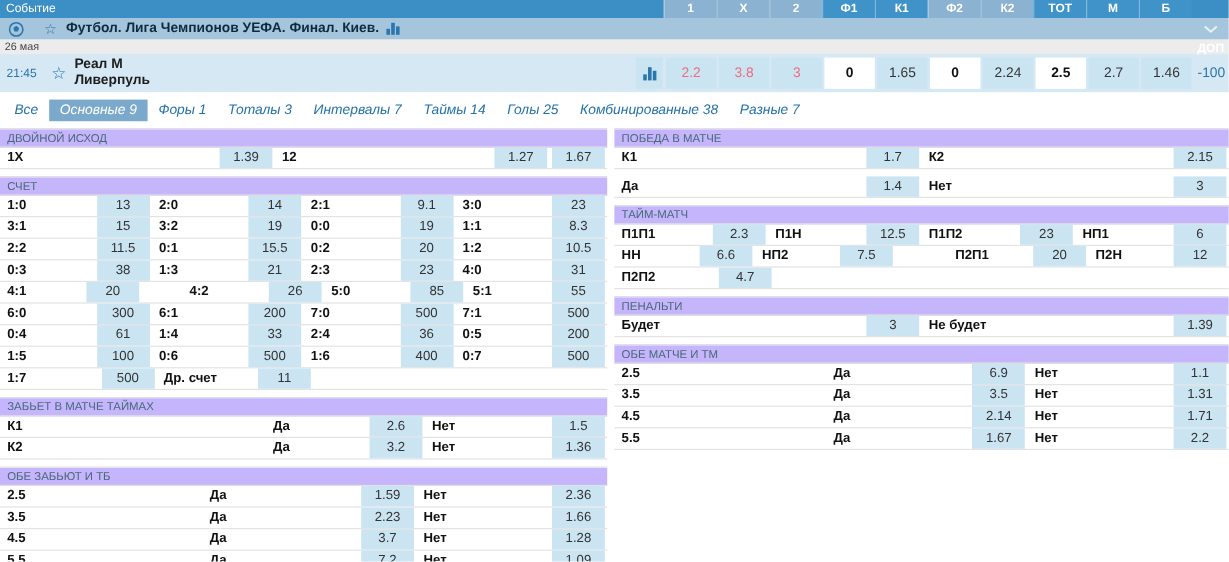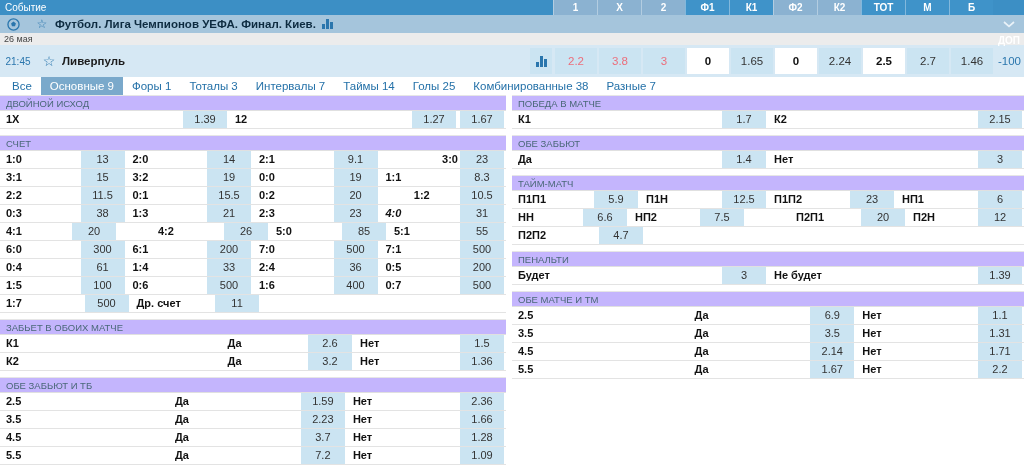--- a/index.html
+++ b/index.html
@@ -36,21 +36,21 @@
   .match-teams { flex:1; font-size:11.5px; font-weight:bold; color:#1c1c1c; line-height:13px; }
   .odds { display:flex; align-items:center; }
   .odds-icon-cell { width:22px; height:26px; background:#cbe4f2; margin-right:2px;
                     display:flex; align-items:flex-end; justify-content:center; padding-bottom:7px; gap:1px; }
   .odds-cell { width:42px; height:26px; margin:0 1px; display:flex; align-items:center;
                justify-content:center; font-size:11.5px; background:#cbe4f2; color:#333; }
   .odds-cell.red    { color:#ec6e7c; }
   .odds-cell.plain  { background:#fff; font-weight:bold; color:#111; }
   .odds-cell.margin { background:transparent; color:#2a76ad; width:29px; margin-right:0; }
   
-  .tabs { display:flex; align-items:center; height:18px; background:#fff; font-size:11.5px; padding-left:3px; }
+  .tabs { display:flex; align-items:center; height:30px; background:#fff; font-size:11.5px; padding-left:3px;font-style:italic; }
   .tab { color:#2471a8; padding:3px 9px; cursor:pointer; white-space:nowrap; }
   .tab.active { background:#7aa9cb; color:#fff; }
   
   .content { display:flex; gap:6px; }
   .col { display:flex; flex-direction:column; gap:6px; }
   .col.left  { width:506px; }
   .col.right { width:512px; }
   .sec-title { height:16px; line-height:15px; background:#c4b5fd; color:#4a6878; font-size:9.5px;
                padding-left:6px; border-top:1px solid #e6e6e6; border-bottom:1px solid #e0e0e0; }
   .row { display:flex; height:18px; border-bottom:1px solid #e3e3e3; }
@@ -98,20 +98,21 @@
       </svg>
   </span>
 </div>
 
 <div class="date-row">26 мая</div>
 
 <div class="match-row">
   <span class="match-time">21:45</span>
   <span class="match-star">☆</span>
   <span class="match-teams">
+    <div>Реал М</div>
     <div>Ливерпуль</div>
   </span>
   <div class="odds">
     <span class="odds-icon-cell">
       <i style="height:5px"></i>
         <i style="height:11px"></i>
         <i style="height:8px"></i>
     </span>
     <span id="odds-cells" style="display:flex">
         <span class="odds-cell red">2.2</span>
@@ -155,51 +156,51 @@
       </div>
       <div class="section">
         <div class="sec-title">СЧЕТ</div>
         <div class="row">
           <div class="cell lbl" style="flex: 1 1 0px;">1:0</div>
           <div class="cell val">13</div>
           <div class="cell lbl" style="flex: 1 1 0px;">2:0</div>
           <div class="cell val">14</div>
           <div class="cell lbl" style="flex: 1 1 0px;">2:1</div>
           <div class="cell val">9.1</div>
-          <div class="cell lbl" style="flex: 1 1 0px; text-align: right;">3:0</div>
+          <div class="cell lbl" style="flex: 1 1 0px;">3:0</div>
           <div class="cell val">23</div>
         </div>
         <div class="row">
           <div class="cell lbl" style="flex: 1 1 0px;">3:1</div>
           <div class="cell val">15</div>
           <div class="cell lbl" style="flex: 1 1 0px;">3:2</div>
           <div class="cell val">19</div>
           <div class="cell lbl" style="flex: 1 1 0px;">0:0</div>
           <div class="cell val">19</div>
           <div class="cell lbl" style="flex: 1 1 0px;">1:1</div>
           <div class="cell val">8.3</div>
         </div>
         <div class="row">
           <div class="cell lbl" style="flex: 1 1 0px;">2:2</div>
           <div class="cell val">11.5</div>
           <div class="cell lbl" style="flex: 1 1 0px;">0:1</div>
           <div class="cell val">15.5</div>
           <div class="cell lbl" style="flex: 1 1 0px;">0:2</div>
           <div class="cell val">20</div>
-          <div class="cell lbl" style="flex: 1 1 0px; text-align: center;">1:2</div>
+          <div class="cell lbl" style="flex: 1 1 0px;">1:2</div>
           <div class="cell val">10.5</div>
         </div>
         <div class="row">
           <div class="cell lbl" style="flex: 1 1 0px;">0:3</div>
           <div class="cell val">38</div>
           <div class="cell lbl" style="flex: 1 1 0px;">1:3</div>
           <div class="cell val">21</div>
           <div class="cell lbl" style="flex: 1 1 0px;">2:3</div>
           <div class="cell val">23</div>
-          <div class="cell lbl" style="flex: 1 1 0px; font-style: italic;">4:0</div>
+          <div class="cell lbl" style="flex: 1 1 0px;">4:0</div>
           <div class="cell val">31</div>
         </div>
         <div class="row">
           <div class="cell lbl" style="flex: 1 1 0px;">4:1</div>
           <div class="cell val">20</div>
           <div class="cell lbl" style="flex: 1 1 0px; padding-left: 40px;">4:2</div>
           <div class="cell val">26</div>
           <div class="cell lbl" style="flex: 1 1 0px;">5:0</div>
           <div class="cell val">85</div>
           <div class="cell lbl" style="flex: 1 1 0px;">5:1</div>
@@ -237,21 +238,21 @@
         </div>
         <div class="row">
           <div class="cell lbl" style="flex: 1 1 0px;">1:7</div>
           <div class="cell val">500</div>
           <div class="cell lbl" style="flex: 1 1 0px;">Др. счет</div>
           <div class="cell val">11</div>
           <div class="cell fill" style="flex: 3.2 0 0px;"></div>
         </div>
       </div>
       <div class="section">
-        <div class="sec-title">ЗАБЬЕТ В ОБОИХ МАТЧЕ</div>
+        <div class="sec-title">ЗАБЬЕТ В МАТЧЕ ТАЙМАХ</div>
         <div class="row">
           <div class="cell lbl" style="flex: 2.75 1 0px;">К1</div>
           <div class="cell lbl" style="flex: 1 1 0px;">Да</div>
           <div class="cell val">2.6</div>
           <div class="cell lbl" style="flex: 1.25 1 0px;">Нет</div>
           <div class="cell val">1.5</div>
         </div>
         <div class="row">
           <div class="cell lbl" style="flex: 2.75 1 0px;">К2</div>
           <div class="cell lbl" style="flex: 1 1 0px;">Да</div>
@@ -296,33 +297,32 @@
       <div class="section">
         <div class="sec-title">ПОБЕДА В МАТЧЕ</div>
         <div class="row">
           <div class="cell lbl" style="flex: 1 1 0px;">К1</div>
           <div class="cell val">1.7</div>
           <div class="cell lbl" style="flex: 1 1 0px;">К2</div>
           <div class="cell val">2.15</div>
         </div>
       </div>
       <div class="section">
-        <div class="sec-title">ОБЕ ЗАБЬЮТ</div>
         <div class="row">
           <div class="cell lbl" style="flex: 1 1 0px;">Да</div>
           <div class="cell val">1.4</div>
           <div class="cell lbl" style="flex: 1 1 0px;">Нет</div>
           <div class="cell val">3</div>
         </div>
       </div>
       <div class="section">
         <div class="sec-title">ТАЙМ-МАТЧ</div>
         <div class="row">
           <div class="cell lbl" style="flex: 1 1 0px;">П1П1</div>
-          <div class="cell val">5.9</div>
+          <div class="cell val">2.3</div>
           <div class="cell lbl" style="flex: 1 1 0px;">П1Н</div>
           <div class="cell val">12.5</div>
           <div class="cell lbl" style="flex: 1 1 0px;">П1П2</div>
           <div class="cell val">23</div>
           <div class="cell lbl" style="flex: 1 1 0px;">НП1</div>
           <div class="cell val">6</div>
         </div>
         <div class="row">
           <div class="cell lbl" style="flex: 1 1 0px;">НН</div>
           <div class="cell val">6.6</div>

